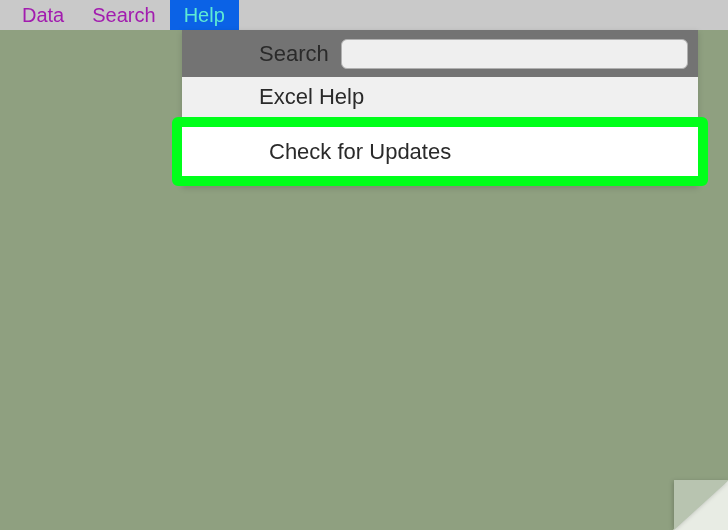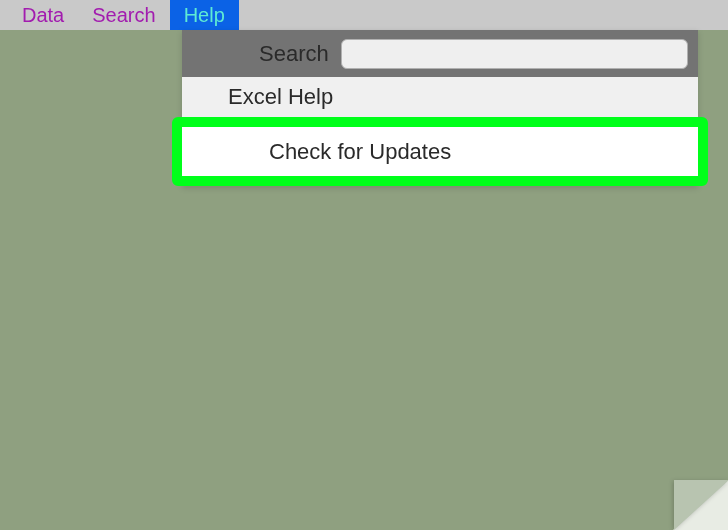--- a/index.html
+++ b/index.html
@@ -63,21 +63,21 @@
       border: 1px solid #b0b0b0;
       background: #efefef;
       padding: 0 8px;
       font-size: 16px;
       outline: none;
     }
     .dropdown-item {
       height: 40px;
       display: flex;
       align-items: center;
-      padding-left: 46px;
+      padding-left: 77px;
       font-size: 22px;
       color: #2a2a2a;
       background: #f0f0f0;
       cursor: default;
     }
     .highlight-wrap {
       border: 10px solid #00ff1a;
       border-radius: 6px;
       margin: 0 -10px;
     }

